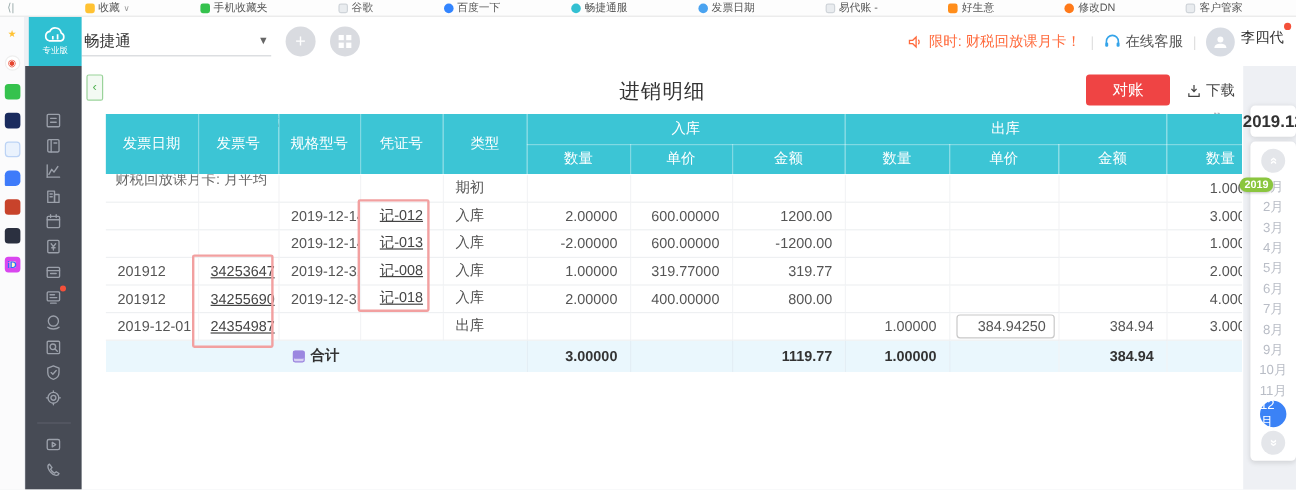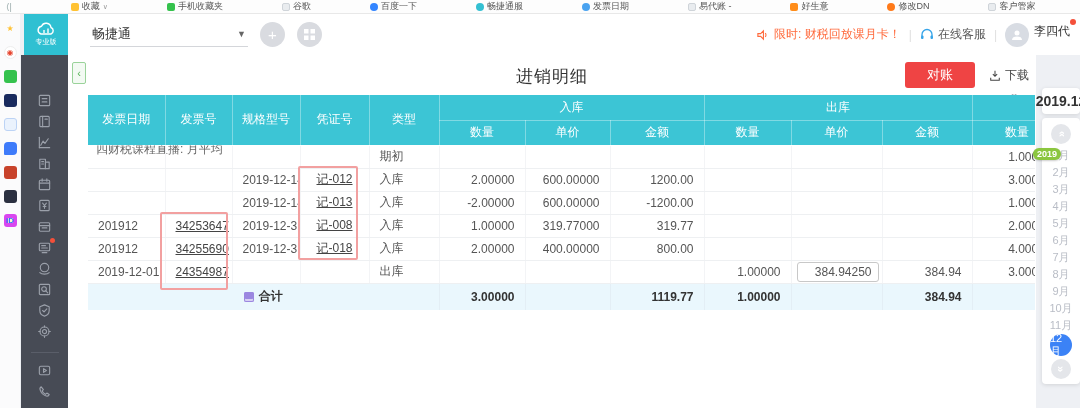--- a/index.html
+++ b/index.html
@@ -33,21 +33,21 @@
     display:flex; flex-direction:column; align-items:center; padding-top:38px; gap:6px; }
   .sb-item { width:22px; height:15px; display:flex; align-items:center; justify-content:center;
     cursor:pointer; position:relative; flex:0 0 auto; }
   .sb-item svg { stroke:#9ba0aa; fill:none; stroke-width:1.2; stroke-linecap:round; stroke-linejoin:round; }
   .sb-dot { position:absolute; right:1px; top:-2px; width:5px; height:5px; border-radius:50%; background:#f4503a; }
   .sb-divider { width:28px; border-top:1px solid #5a5e69; margin:7px 0 4px 0; }
 
   
   .top-header { left:68px; top:14px; width:1012px; height:41px; background:#fff;
     display:flex; align-items:center; z-index:20; }
-  .ws-select { margin-left:22px; width:158px; border-bottom:1px solid #d4d6da; display:flex;
+  .ws-select { width:158px; border-bottom:1px solid #d4d6da; display:flex;
     align-items:center; justify-content:space-between; padding:3px 2px; cursor:pointer; }
   .ws-select .ws-name { font-size:13px; color:#333; }
   .ws-caret { color:#666; font-size:9px; }
   .round-btn { width:25px; height:25px; border-radius:50%; background:#d9dbe0; color:#fff;
     display:flex; align-items:center; justify-content:center; margin-left:12px; cursor:pointer;
     font-size:15px; line-height:1; }
   .hdr-right { margin-left:auto; display:flex; align-items:center; gap:8px; padding-right:10px; font-size:12px; }
   .promo { color:#ff6a3c; display:flex; align-items:center; gap:5px; cursor:pointer; }
   .hot-badge { background:#f4503a; color:#fff; font-size:7px; border-radius:2px 2px 0 2px; padding:1px 2px;
     font-weight:bold; align-self:flex-start; }
@@ -341,21 +341,21 @@
       <span class="user-name">李四代</span>
       <span class="user-dot"></span>
     </span>
   </div>
 </div>
 
 <div class="abs card">
   <span class="back-btn">‹</span>
   <div class="info">
     <div>名称: A   规格型号:     单位:米</div>
-    <div>四财税课程直播: 月平均</div>
+    <div>财税回放课月卡: 月平均</div>
   </div>
   <div class="page-title">进销明细</div>
   <button class="btn-green">对账</button>
   <span class="dl">
     <svg width="12" height="12" viewBox="0 0 14 14">
         <path d="M7 1 V7 M4.5 4.8 L7 7.3 L9.5 4.8" fill="none" stroke="#444" stroke-width="1.2"></path>
         <path d="M2 9 V12 H12 V9" fill="none" stroke="#444" stroke-width="1.2"></path>
       </svg>
     <span>下载</span>
   </span>

